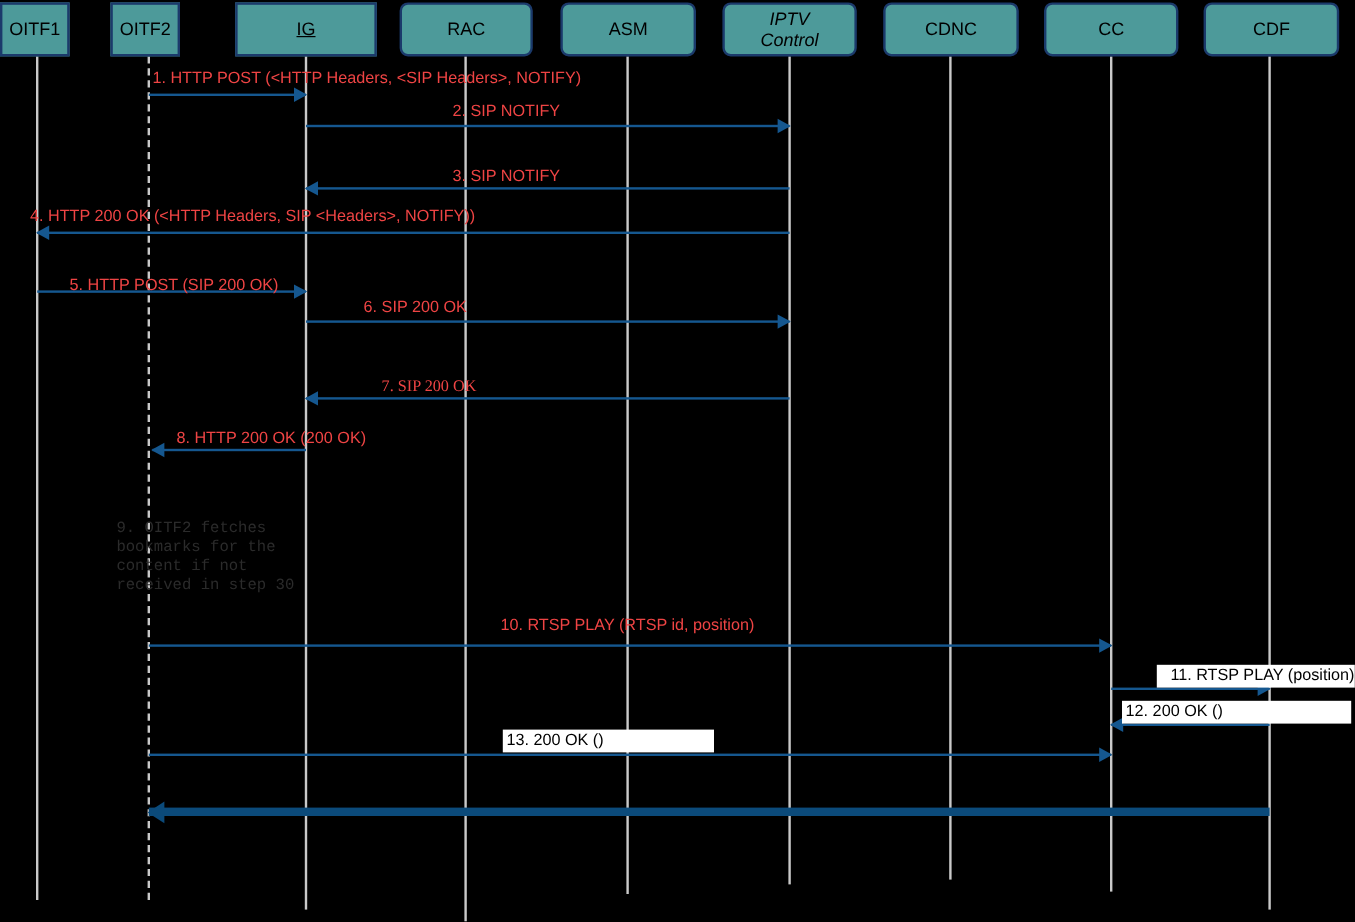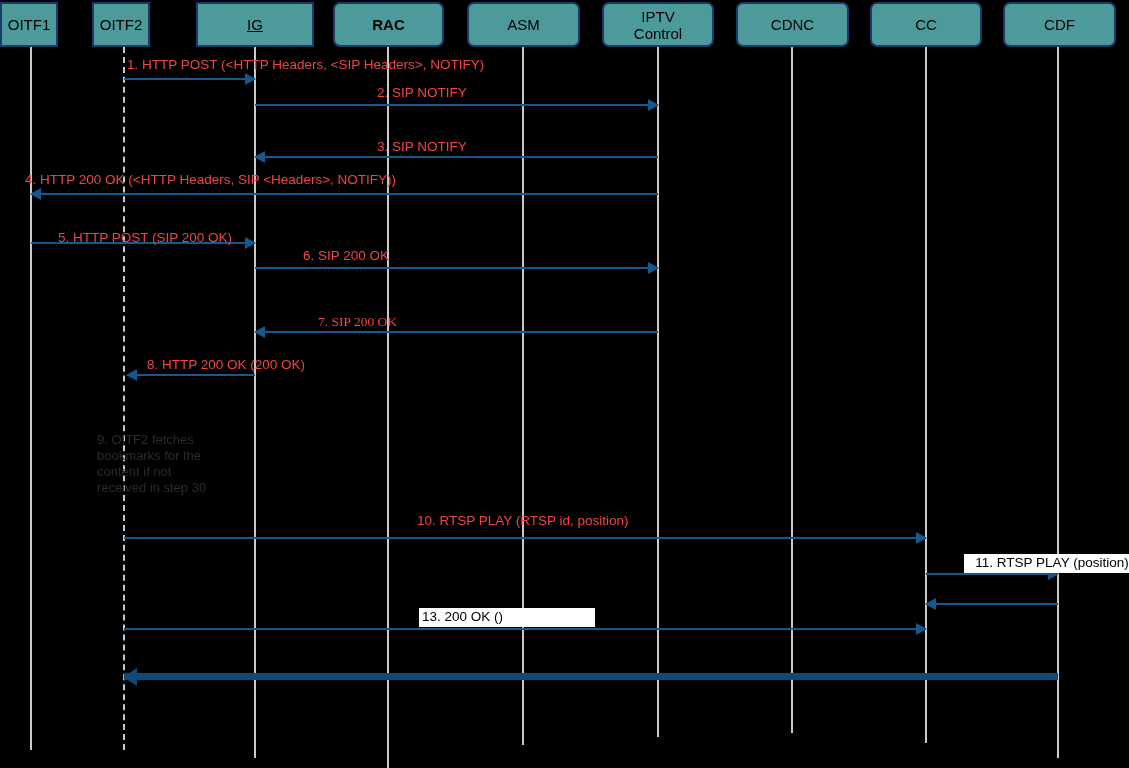--- a/index.html
+++ b/index.html
@@ -98,27 +98,27 @@
     <div class="lifeline" style="left: 1057px; top: 47px; height: 711px;"></div>
     <div class="actor-box sq" style="left: 0px; top: 2px; width: 58px; height: 45px;">
       <span class="actor-label">OITF1</span>
     </div>
     <div class="actor-box sq" style="left: 92px; top: 2px; width: 58px; height: 45px;">
       <span class="actor-label">OITF2</span>
     </div>
     <div class="actor-box sq" style="left: 196px; top: 2px; width: 118px; height: 45px; text-decoration: underline;">
       <span class="actor-label">IG</span>
     </div>
-    <div class="actor-box" style="left: 333px; top: 2px; width: 111px; height: 45px; font-weight: bold;">
+    <div class="actor-box" style="left: 333px; top: 2px; width: 111px; height: 45px;">
       <span class="actor-label">RAC</span>
     </div>
     <div class="actor-box" style="left: 467px; top: 2px; width: 113px; height: 45px;">
       <span class="actor-label">ASM</span>
     </div>
-    <div class="actor-box" style="left: 602px; top: 2px; width: 112px; height: 45px;">
+    <div class="actor-box" style="left: 602px; top: 2px; width: 112px; height: 45px; font-style: italic;">
       <span class="actor-label">IPTV
 Control</span>
     </div>
     <div class="actor-box" style="left: 736px; top: 2px; width: 113px; height: 45px;">
       <span class="actor-label">CDNC</span>
     </div>
     <div class="actor-box" style="left: 870px; top: 2px; width: 112px; height: 45px;">
       <span class="actor-label">CC</span>
     </div>
     <div class="actor-box" style="left: 1003px; top: 2px; width: 113px; height: 45px;">
@@ -171,26 +171,27 @@
     <div class="msg-label dim" style="left: 417px; top: 513px;">10. RTSP PLAY (RTSP id, position)</div>
     <div class="msg" style="left: 926px; top: 573px; width: 132px;">
       <div class="line"></div>
       <div class="head right"></div>
     </div>
     <div class="msg-label boxed" style="left: 964px; top: 554px; min-width: 170px; text-align: center;">11. RTSP PLAY (position)</div>
     <div class="msg" style="left: 926px; top: 603px; width: 132px;">
       <div class="line"></div>
       <div class="head left"></div>
     </div>
+    <div class="msg-label boxed" style="left: 935px; top: 584px; min-width: 185px;">12. 200 OK ()</div>
     <div class="msg" style="left: 124px; top: 628px; width: 802px;">
       <div class="line"></div>
       <div class="head right"></div>
     </div>
     <div class="msg-label boxed" style="left: 419px; top: 608px; min-width: 170px;">13. 200 OK ()</div>
     <div class="msg thick" style="left: 124px; top: 676px; width: 934px;">
       <div class="line"></div>
       <div class="head left"></div>
     </div>
-    <div class="note" style="left: 97px; top: 432px; width: 150px;">9. OITF2 fetches
+    <div class="note" style="left: 97px; top: 432px; width: 150px; font-family: Liberation Mono, monospace;">9. OITF2 fetches
 bookmarks for the
 content if not
 received in step 30</div>
   </div>
 
 </body></html>

